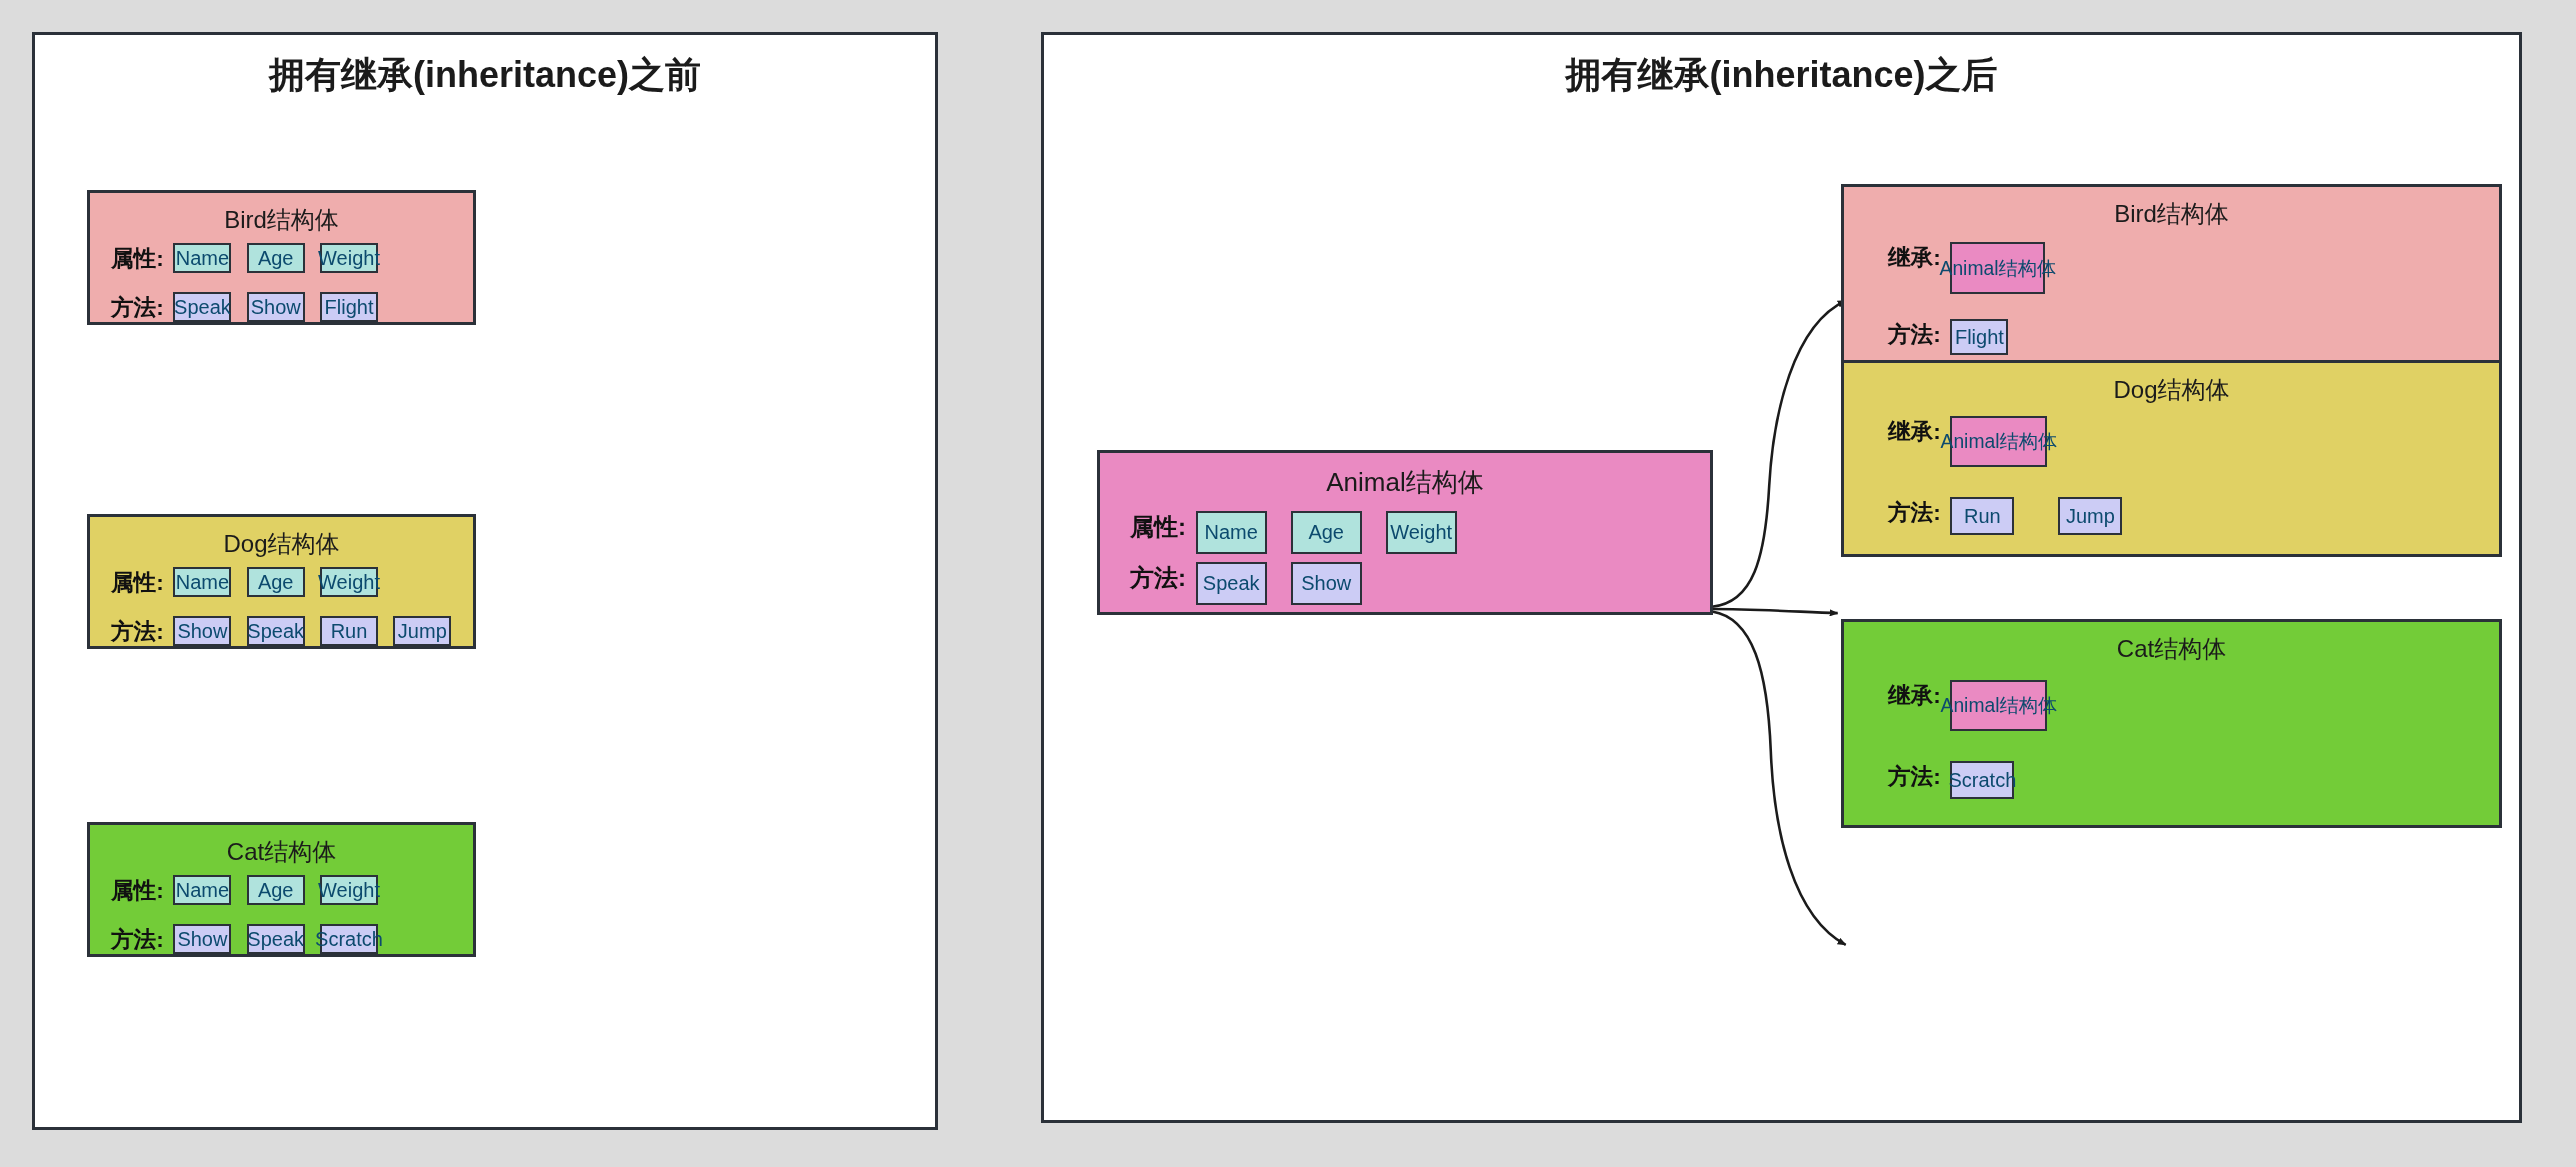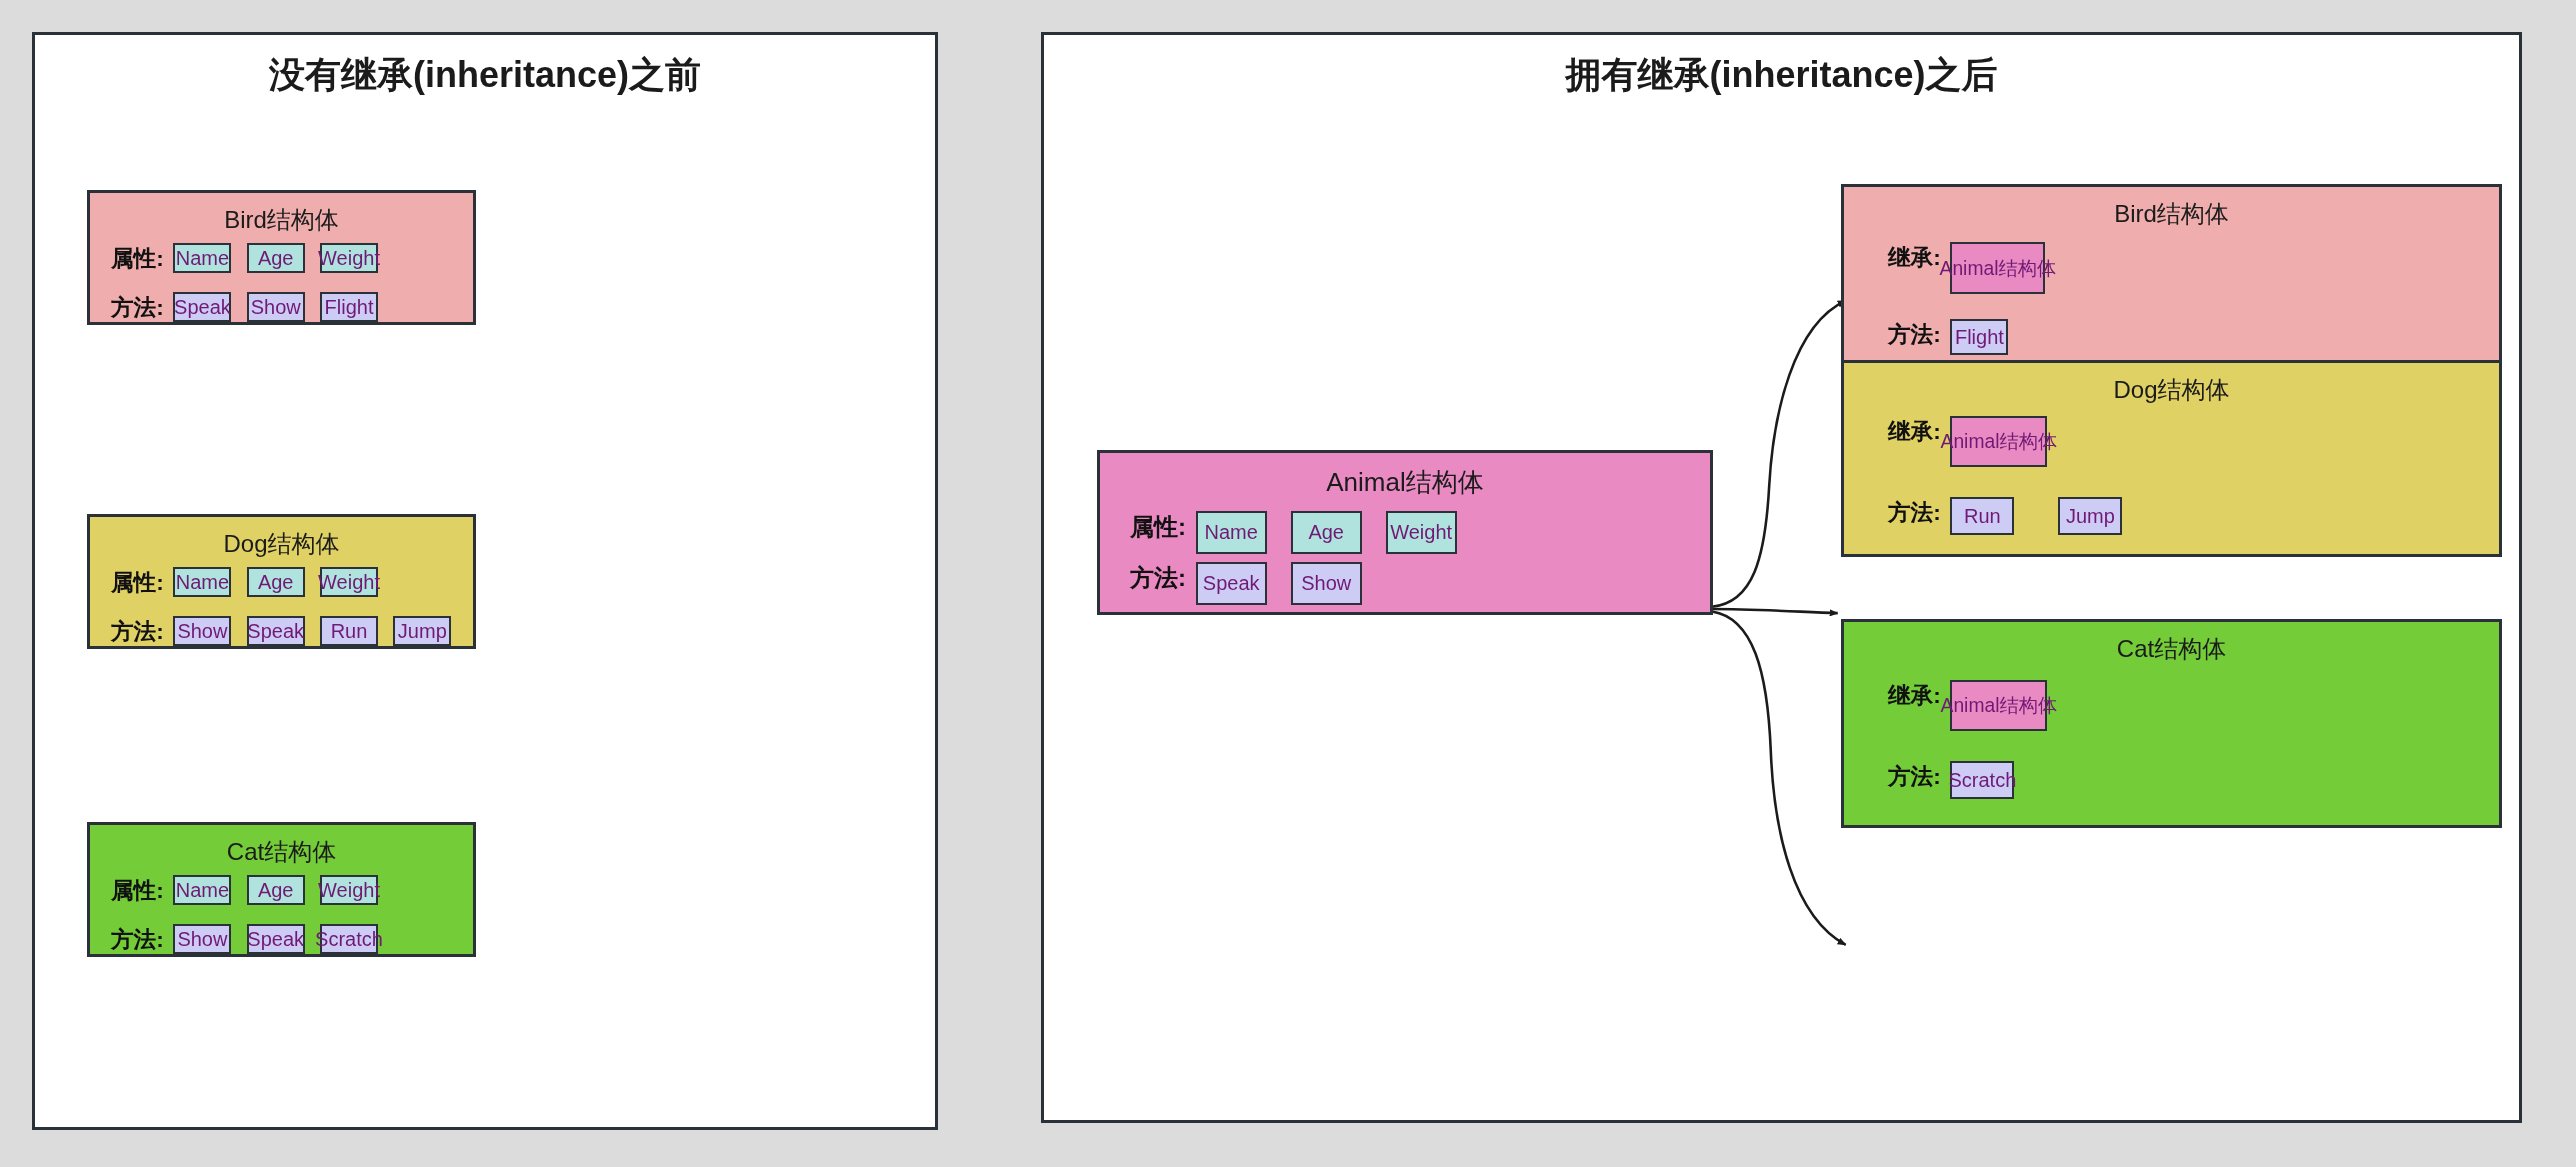--- a/index.html
+++ b/index.html
@@ -56,21 +56,21 @@
     color: #111111;
     white-space: nowrap;
     margin-right: 9.7px;
   }
   .chip {
     border: 2.4px solid #2b3139;
     display: flex;
     align-items: center;
     justify-content: center;
     font-size: 20px;
-    color: #701a75;
+    color: #0c4a6e;
     white-space: nowrap;
   }
   .chip.attr   { background: #b0e3dd; }
   .chip.method { background: #ccccf5; }
   .chip.inherit{ background: #ea8ac2; font-size: 19.3px; }
 
   .chip-lg { width: 71px; height: 43px; }
 
   
   .c-bird   { background: #efadad; }
@@ -85,21 +85,21 @@
     pointer-events: none;
     overflow: visible;
   }
 </style>
 </head>
 <body>
 
 <div id="stage">
 
   <div class="panel" id="panel-left">
-    <div class="panel-title">没有继承(inheritance)之前</div>
+    <div class="panel-title">拥有继承(inheritance)之前</div>
 
     <div class="struct c-bird" style="left:52px; top:155px; width:389px; height:135px;">
       <div class="struct-title" style="top:10.5px;">Bird结构体</div>
       <div class="row" style="left:21px; top:50px;">
         <span class="row-label">属性:</span>
         <span class="chip attr" style="width:58px;height:30px;margin-right:15.3px;">Name</span>
         <span class="chip attr" style="width:58px;height:30px;margin-right:15.3px;">Age</span>
         <span class="chip attr" style="width:58px;height:30px;">Weight</span>
       </div>
       <div class="row" style="left:21px; top:99px;">

